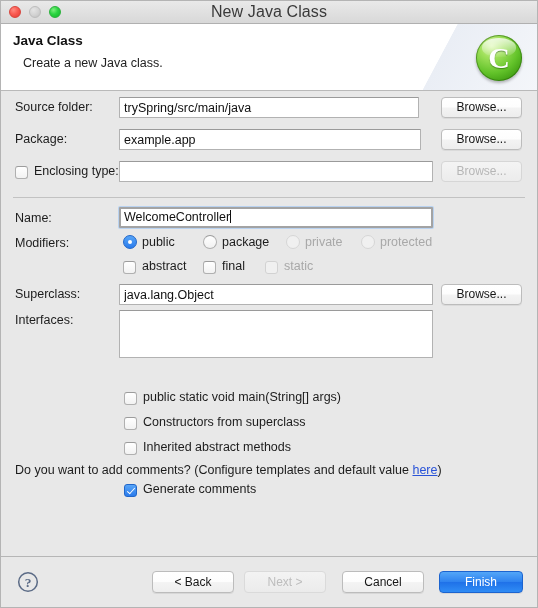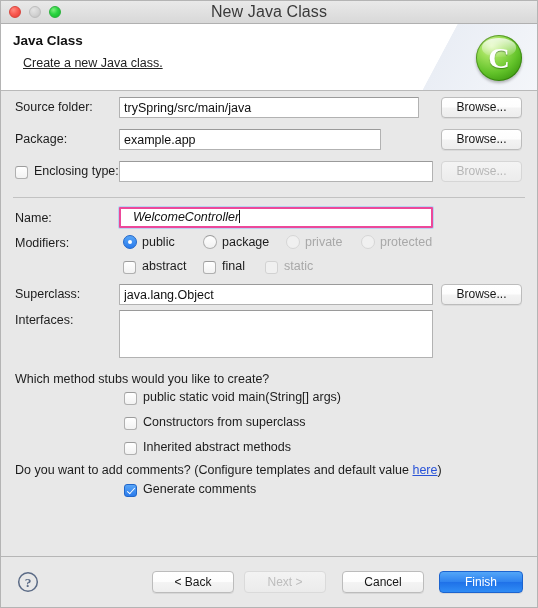--- a/index.html
+++ b/index.html
@@ -90,21 +90,20 @@
     font-size: 13.5px;
     font-weight: bold;
     color: #121212;
   }
   .banner-sub {
     position: absolute;
     left: 22px;
     top: 32px;
     font-size: 12.5px;
     color: #222222;
-    text-decoration: underline;
   }
   .banner-icon {
     position: absolute;
     right: 12px;
     top: 8px;
     width: 52px;
     height: 52px;
   }
   .jc-circle {
     position: absolute;
@@ -163,24 +162,23 @@
     border-top-color: #9a9a9a;
     border-radius: 1px;
     font-family: "Liberation Sans", sans-serif;
     font-size: 12.5px;
     color: #101010;
     padding: 0 4px;
     line-height: 19px;
     outline: none;
   }
   .field.focused {
-    border: 2px solid #ec4899;
+    border: 2px solid #a3a3a3;
     box-shadow: 0 0 0 1px #b9d2f0;
-    padding: 0 12px;
-    font-style: italic;
+    padding: 0 3px;
   }
   .field.area {
     height: 48px;
     line-height: normal;
     padding: 3px 4px;
     resize: none;
   }
   .caret {
     display: inline-block;
     width: 1px;
@@ -370,21 +368,21 @@
     </div>
   </div>
 
   <div class="content">
 
     <div class="lbl" style="top:9px;">Source folder:</div>
     <input class="field" style="left: 118px; top: 6px; width: 300px;" value="trySpring/src/main/java">
     <button class="btn" style="left:440px; top:6px;">Browse...</button>
 
     <div class="lbl" style="top:41px;">Package:</div>
-    <input class="field" style="left: 118px; top: 38px; width: 262px;" value="example.app">
+    <input class="field" style="left: 118px; top: 38px; width: 302px;" value="example.app">
     <button class="btn" style="left:440px; top:38px;">Browse...</button>
 
     <span class="cbx" style="left:14px; top:75px;"></span>
     <div class="lbl" style="left:33px; top:73px;">Enclosing type:</div>
     <input class="field" style="left: 118px; top: 70px; width: 314px;" value="">
     <button class="btn disabled" style="left:440px; top:70px;">Browse...</button>
 
     <hr class="sep" style="top:106px;">
 
     <div class="lbl" style="top:120px;">Name:</div>
@@ -413,21 +411,20 @@
     <span class="cbx dis" style="left:264px; top:170px;"></span>
     <span class="opt-label dim" style="left:283px; top:168px;">static</span>
 
     <div class="lbl" style="top:196px;">Superclass:</div>
     <input class="field" style="left: 118px; top: 193px; width: 314px;" value="java.lang.Object">
     <button class="btn" style="left:440px; top:193px;">Browse...</button>
 
     <div class="lbl" style="top:222px;">Interfaces:</div>
     <textarea class="field area" style="left: 118px; top: 219px; width: 314px;"></textarea>
 
-    <div class="q-text" style="top:281px;">Which method stubs would you like to create?</div>
 
     <span class="cbx" style="left:123px; top:301px;"></span>
     <span class="opt-label" style="left:142px; top:299px;">public static void main(String[] args)</span>
 
     <span class="cbx" style="left:123px; top:326px;"></span>
     <span class="opt-label" style="left:142px; top:324px;">Constructors from superclass</span>
 
     <span class="cbx" style="left:123px; top:351px;"></span>
     <span class="opt-label" style="left:142px; top:349px;">Inherited abstract methods</span>
 

